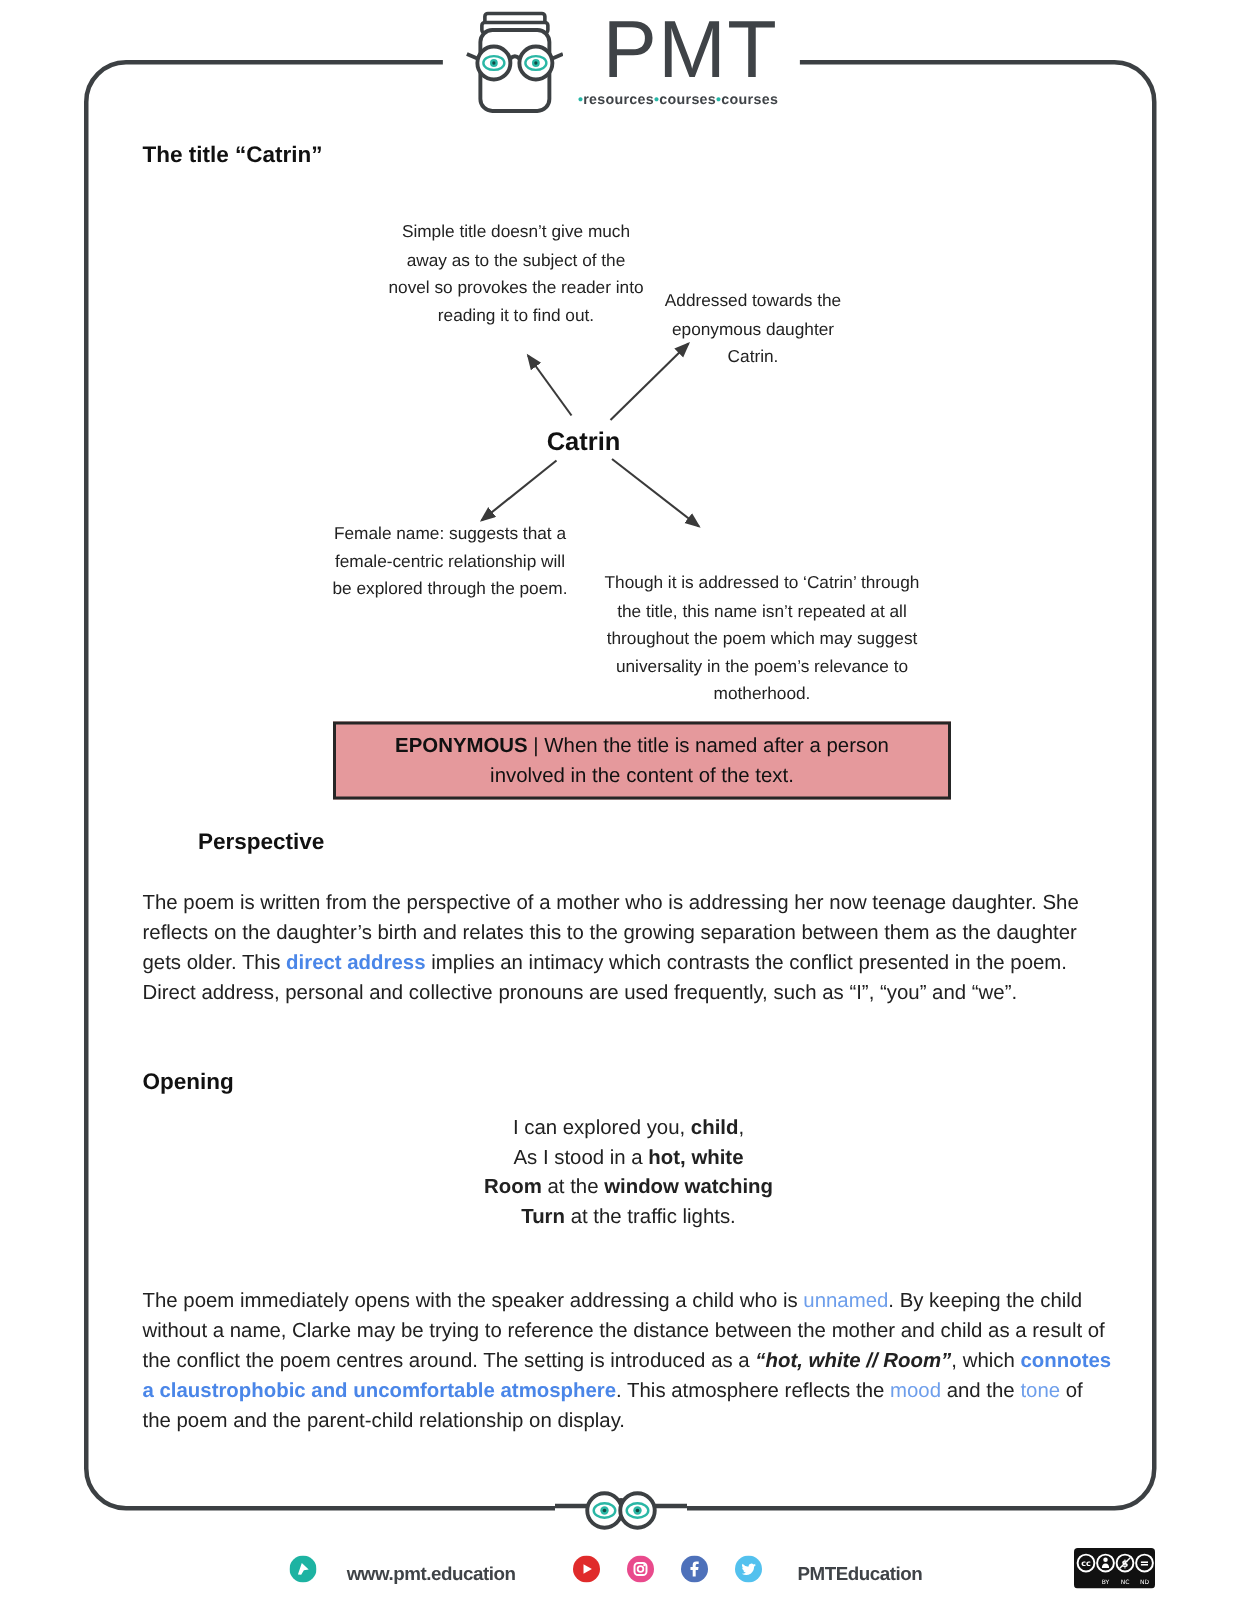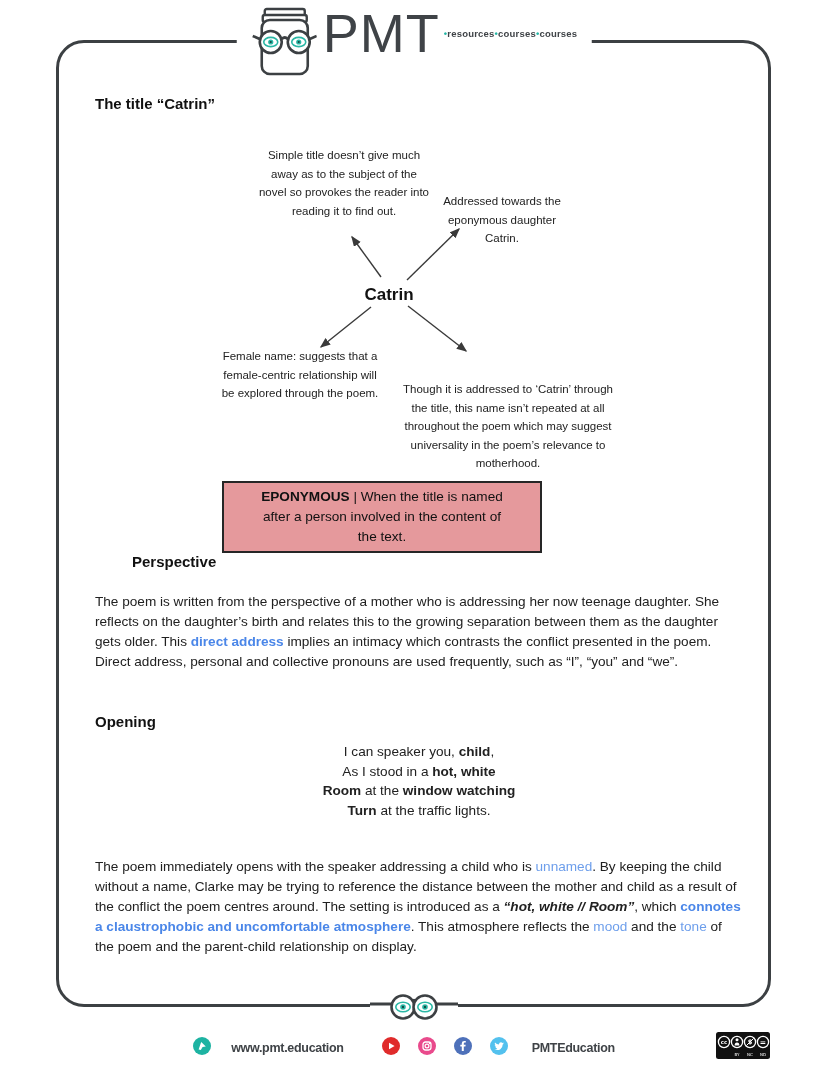--- a/index.html
+++ b/index.html
@@ -7,42 +7,42 @@
   body { font-family:"Liberation Sans", sans-serif; color:#212121; }
   .page { position:relative; width:828px; height:1071px; background:#fff; overflow:hidden; margin:0 auto; }
 
   
   .frame { position:absolute; left:56px; top:40px; width:715px; height:967px;
            border:3px solid #3c4043; border-radius:28px; }
 
   
   .logo { position:absolute; top:6px; left:50%; transform:translateX(-50%);
           display:flex; align-items:flex-start; gap:6px; background:#fff; padding:0 14px; z-index:5; }
-  .logo-text { display:flex; align-items:center; }
+  .logo-text { display:flex; flex-direction:column; align-items:flex-end; }
   .brand { font-size:54px; line-height:54px; font-weight:500; color:#3f4347; letter-spacing:1px; }
   .tagline { font-size:9.5px; font-weight:700; color:#3f4347; letter-spacing:.2px; margin-top:1px; margin-left:4px; }
   .tagline .dot { color:#26b6a6; font-weight:700; }
 
   
   .heading { position:absolute; left:95px; font-size:15px; font-weight:700; color:#111; }
   .para { position:absolute; left:95px; width:648px; font-size:13.6px; line-height:20px; color:#212121; }
   .seg-bold { font-weight:700; }
   .seg-bold-italic { font-weight:700; font-style:italic; }
   .seg-blue { color:#6d9eeb; }
   .seg-blue-bold { color:#4a86e8; font-weight:700;text-align:center; }
 
   
   .mindmap { position:absolute; left:200px; top:140px; width:440px; height:335px; }
   .mm-node { position:absolute; font-size:11.5px; line-height:18.5px; text-align:center; color:#222; }
   .mm-center { position:absolute; left:189px; top:145px; transform:translateX(-50%);
                font-size:17px; font-weight:700; color:#111; }
   .mm-svg { position:absolute; left:0; top:0; width:440px; height:335px; }
 
   
-  .defbox { position:absolute; left:222px; top:481px; width:320px; min-height:48px;
+  .defbox { position:absolute; left:222px; top:481px; width:412px; min-height:48px;
             background:#e5999c; border:2px solid #262626; text-align:center;
             font-size:13.6px; line-height:20px; color:#111; padding:4px 28px;
             display:flex; align-items:center; justify-content:center; }
 
   
   .poem { position:absolute; left:95px; top:742px; width:648px; text-align:center;
           font-size:13.6px; line-height:19.5px; color:#212121; }
 
   
   .bottom-glasses { position:absolute; left:50%; top:990px; transform:translateX(-50%);
@@ -110,21 +110,21 @@
 
   <div class="defbox">
     <span><b>EPONYMOUS</b><span> | </span><span>When the title is named after a person involved in the content of the text.</span></span>
   </div>
 
   <div class="heading" style="top:553px;margin-left:37px;">Perspective</div>
   <div class="para" style="top:592px;"><span>The poem is written from the perspective of a mother who is addressing her now teenage daughter. She reflects on the daughter’s birth and relates this to the growing separation between them as the daughter gets older. This </span><span class="seg-blue-bold">direct address</span><span> implies an intimacy which contrasts the conflict presented in the poem. Direct address, personal and collective pronouns are used frequently, such as “I”, “you” and “we”.</span></div>
 
   <div class="heading" style="top:713px;">Opening</div>
   <div class="poem">
-    <div><span>I can speaker you, </span><span class="seg-bold">child</span><span>,</span></div>
+    <div><span>I can explored you, </span><span class="seg-bold">child</span><span>,</span></div>
     <div><span>As I stood in a </span><span class="seg-bold">hot, white</span></div>
     <div><span class="seg-bold">Room</span><span> at the </span><span class="seg-bold">window watching</span></div>
     <div><span class="seg-bold">Turn</span><span> at the traffic lights.</span></div>
   </div>
   <div class="para" style="top:857px;"><span>The poem immediately opens with the speaker addressing a child who is </span><span class="seg-blue">unnamed</span><span>. By keeping the child without a name, Clarke may be trying to reference the distance between the mother and child as a result of the conflict the poem centres around. The setting is introduced as a </span><span class="seg-bold-italic">“hot, white // Room”</span><span>, which </span><span class="seg-blue-bold">connotes a claustrophobic and uncomfortable atmosphere</span><span>. This atmosphere reflects the </span><span class="seg-blue">mood</span><span> and the </span><span class="seg-blue">tone</span><span> of the poem and the parent-child relationship on display.</span></div>
 
   <div class="bottom-glasses">
     <svg width="88" height="34" viewBox="0 0 88 34">
       <rect x="0" y="0" width="88" height="34" fill="#fff"></rect>
       <path d="M0 14 L24 14" stroke="#3c4043" stroke-width="3"></path>

